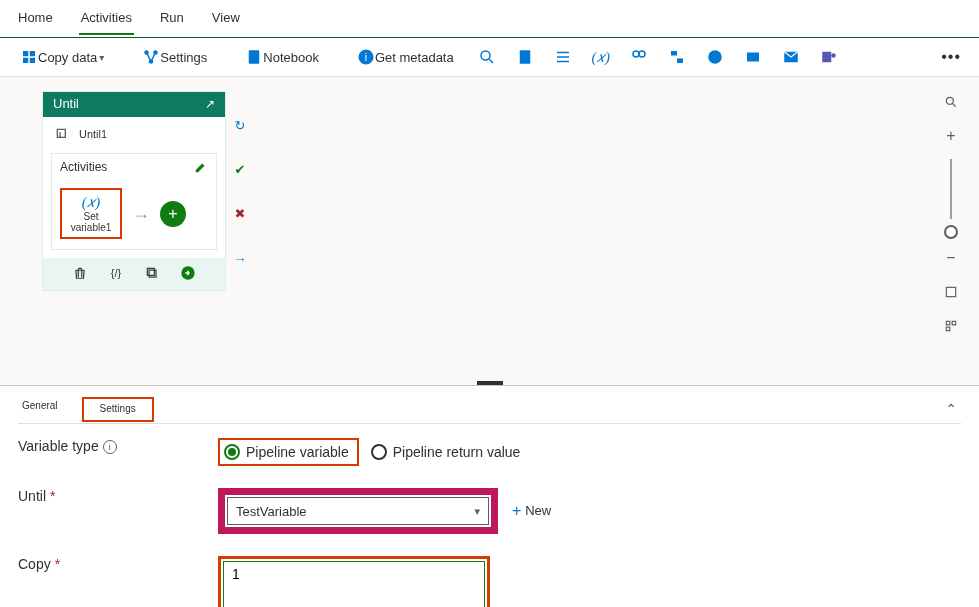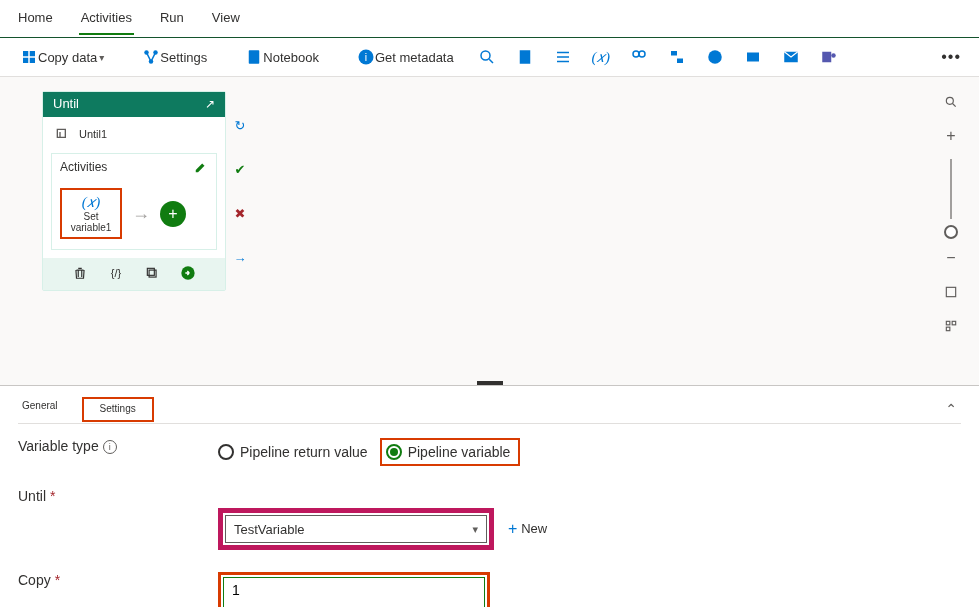--- a/index.html
+++ b/index.html
@@ -65,21 +65,21 @@
 .req { color:#a4262c; }
 .info-icon { width:14px;height:14px;border:1px solid #605e5c;border-radius:50%;display:inline-flex;align-items:center;justify-content:center;font-size:9px;color:#605e5c;}
 
 .radio-wrap { display:flex; align-items:center; gap:12px; }
 .radio-group { display:inline-flex; align-items:center; gap:6px; }
 .radio-group.red-border { border:2px solid #d83b01; padding:4px 8px 4px 4px; }
 .radio-outer { width:16px;height:16px;border:2px solid #323130;border-radius:50%;display:flex;align-items:center;justify-content:center;}
 .radio-outer.sel { border-color:#107c10; }
 .radio-inner { width:8px;height:8px;border-radius:50%;background:#107c10;}
 
-.select-redwrap { border:5px solid #be185d; padding:2px; display:inline-block;margin-top:20px; }
+.select-redwrap { border:7px solid #be185d; padding:2px; display:inline-block; }
 .select-box { width:262px; height:28px; border:1px solid #605e5c; display:flex; align-items:center; justify-content:space-between; padding:0 8px; font-size:13px; cursor:pointer;}
 .plus-new { display:inline-flex; align-items:center; gap:4px; margin-left:10px; color:#323130; font-size:13px; cursor:pointer;}
 .plus-link { color:#0078d4; font-size:16px; }
 
 .value-redwrap { border:3px solid #d83b01; padding:2px; display:inline-block; }
 .value-input { width:262px; height:56px; border:1px solid #107c10; resize:none; padding:4px 8px; font-size:14px; font-family:inherit; outline:none; position:relative; }
 </style>
 </head>
 <body>
 
@@ -278,30 +278,30 @@
     <div class="ptab red">Settings</div>
     <span class="collapse-chev">⌃</span>
   </div>
 
   <div class="form">
     <div class="label">
       <span>Variable type</span>
       <span class="info-icon">i</span>
     </div>
     <div class="radio-wrap">
-      <label class="radio-group">
-        <span class="radio-outer"></span>
-        <span>Pipeline return value</span>
-      </label>
       <label class="radio-group red-border">
         <span class="radio-outer sel">
             <span class="radio-inner"></span>
           </span>
         <span>Pipeline variable</span>
       </label>
+      <label class="radio-group">
+        <span class="radio-outer"></span>
+        <span>Pipeline return value</span>
+      </label>
     </div>
 
     <div class="label">
       <span>Until</span>
       <span class="req">*</span>
     </div>
     <div>
       <span class="select-redwrap">
         <div class="select-box">
           <span>TestVariable</span>

